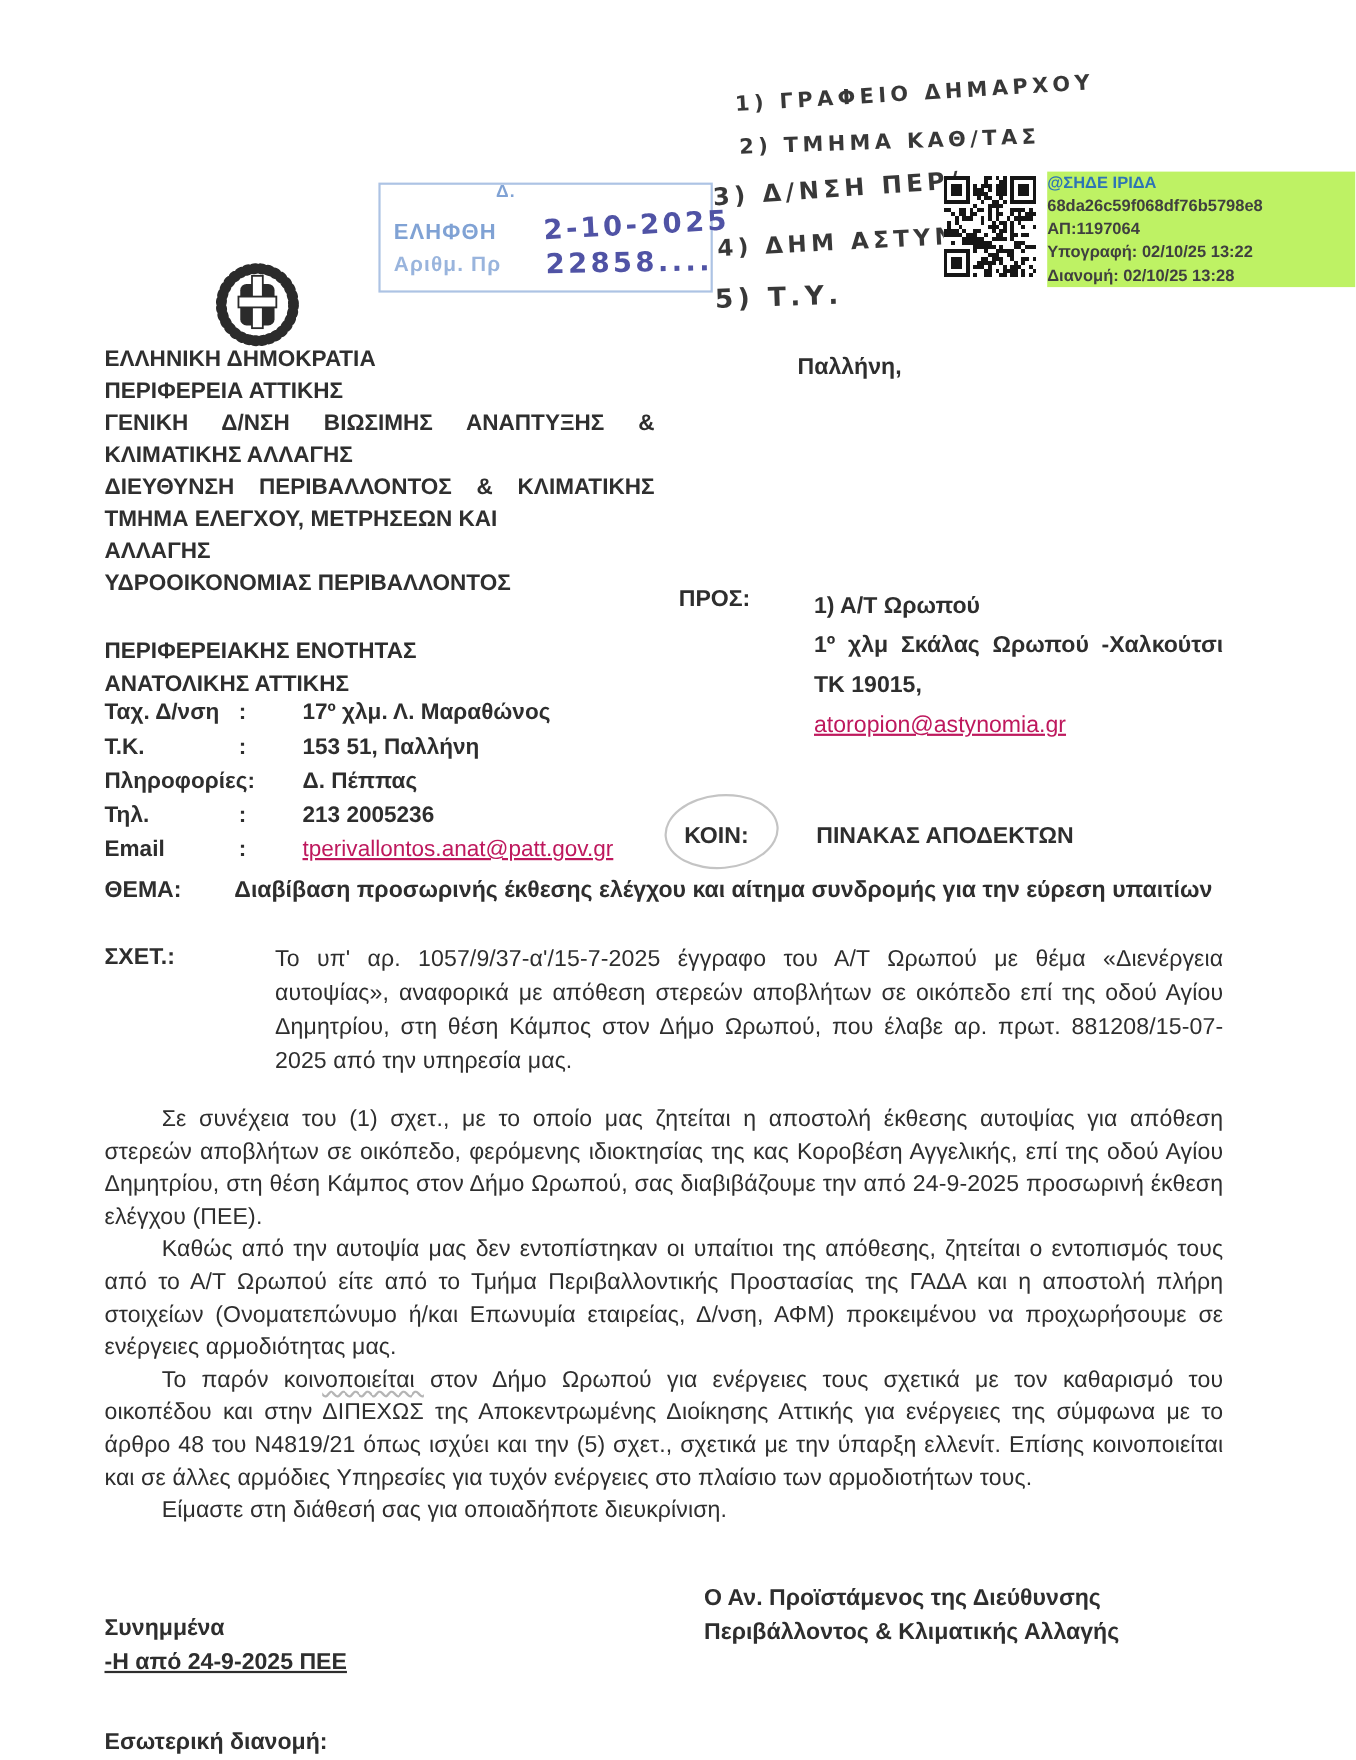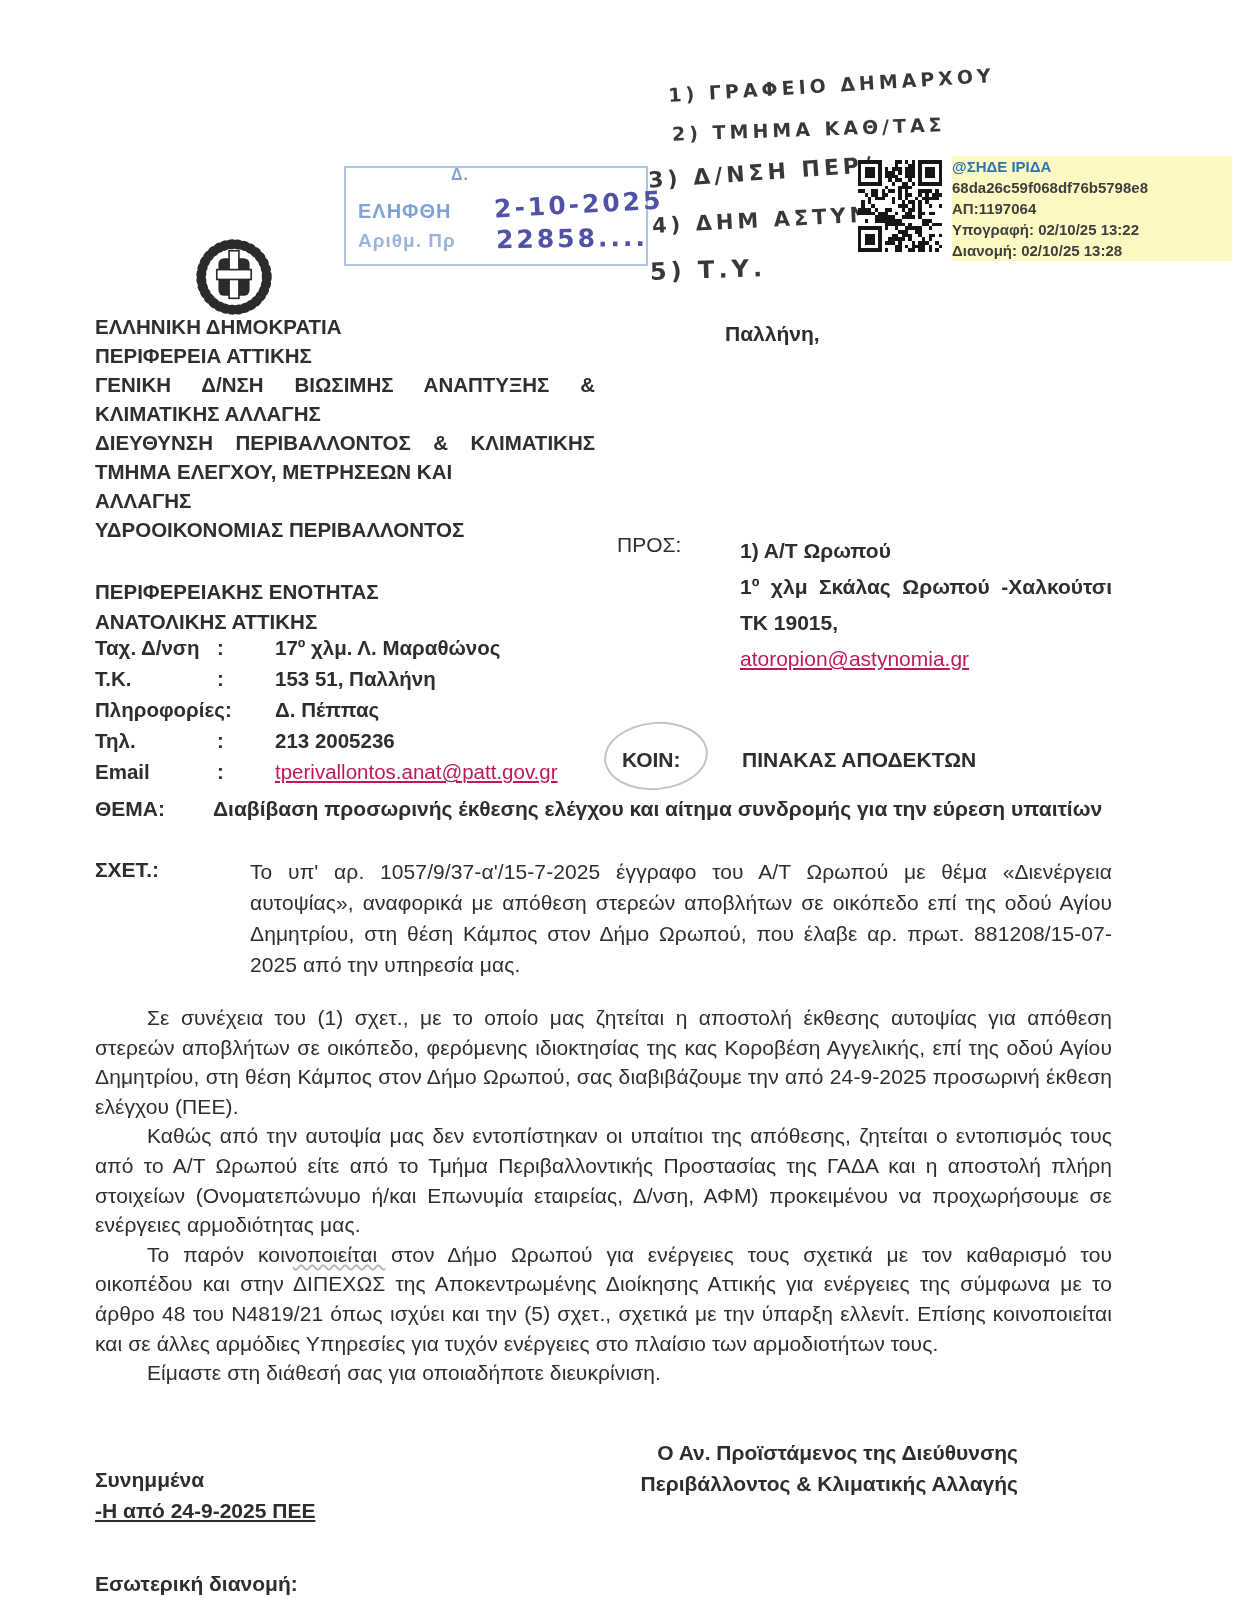--- a/index.html
+++ b/index.html
@@ -33,63 +33,63 @@
   .st-numlbl{left:12px; top:62px; font-size:19px; opacity:.8;}
   .stamp-hw{
     font-family:"DejaVu Sans", sans-serif; color:#5053a5; font-weight:600;
     letter-spacing:3px; white-space:nowrap;
   }
   .st-date{left:148px; top:22px; font-size:25px; transform:rotate(-3deg);}
   .st-num{left:150px; top:56px; font-size:25px; transform:rotate(-1deg);}
 
   
   .qr{left:858px; top:160px; width:84px; height:92px; background:#fff; z-index:2;}
-  .irida{left:952px; top:156px; width:280px; z-index:2; background:#fef9c3;
+  .irida{left:952px; top:156px; width:280px; z-index:2; background:#bef264;
     font-size:15px; font-weight:700; line-height:21px; color:#3f3f3f;}
   .irida .src{color:#2e74b5;}
 
   
   .emblem{left:189px; top:236px; width:90px; height:82px;}
 
   
   .lh{left:95px; top:312px; width:500px; font-size:20.5px; font-weight:700;
       line-height:29px; color:#2f2f2f;}
   .lh .jl{text-align:justify; text-align-last:justify;}
   .unit{left:95px; top:577px; width:500px; font-size:20.5px; font-weight:700;
       line-height:30px;}
 
   
   .contact{left:95px; top:636px; width:500px; font-size:20.5px; font-weight:700; z-index:0;}
   .crow{display:grid; grid-template-columns:122px 58px auto; height:31px; align-items:start;}
   .link{color:#be185d; text-decoration:underline; font-weight:400;}
 
   
   .city{left:725px; top:322px; font-size:21px; font-weight:600;}
-  .pros-label{left:617px; top:533px; font-size:21px; font-weight:400;}
+  .pros-label{left:617px; top:533px; font-size:21px; font-weight:700;}
   .pros{left:740px; top:533px; width:372px; font-size:21px; font-weight:600; line-height:36px;}
   .pros .spread{text-align:justify; text-align-last:justify;}
   .cc-oval{left:604px; top:722px; width:100px; height:64px;
      border:2px solid rgba(125,125,125,.45); border-radius:50%;
      transform:rotate(-5deg);}
   .cc-label{left:622px; top:748px; font-size:21px; font-weight:700;}
   .cc-value{left:742px; top:748px; font-size:21px; font-weight:700;}
 
   
   .subject{left:95px; top:797px; width:1025px; display:flex; font-weight:700; font-size:21px;}
   .subject .lbl{width:118px; flex:none;}
   .ref{left:95px; top:856px; width:1017px; font-size:21px;}
   .ref .lbl{position:absolute; left:0; top:2px; font-weight:700;}
   .ref .txt{margin-left:155px; text-align:justify; line-height:31px; letter-spacing:.1px;}
   .bodytext{left:95px; top:1003px; width:1017px; font-size:21px; line-height:29.6px;
      text-align:justify; letter-spacing:.1px;}
   .bodytext p{margin:0; text-indent:52px;}
   .squiggle{text-decoration:overline wavy rgba(90,90,90,.45); text-decoration-thickness:1.5px;}
 
   
-  .sig{left:640px; top:1437px; width:378px; text-align:right; font-size:21px;
+  .sig{left:640px; top:1437px; width:378px; text-align:left; font-size:21px;
      font-weight:600; line-height:31px;}
   .attach-title{left:95px; top:1468px; font-size:21px; font-weight:700;}
   .attach-item{left:95px; top:1499px; font-size:21px; font-weight:600;text-decoration:underline;}
   .internal{left:95px; top:1572px; font-size:21px; font-weight:700;text-align:right;}
 </style>
 </head>
 <body>
 
 <div class="page">
 

